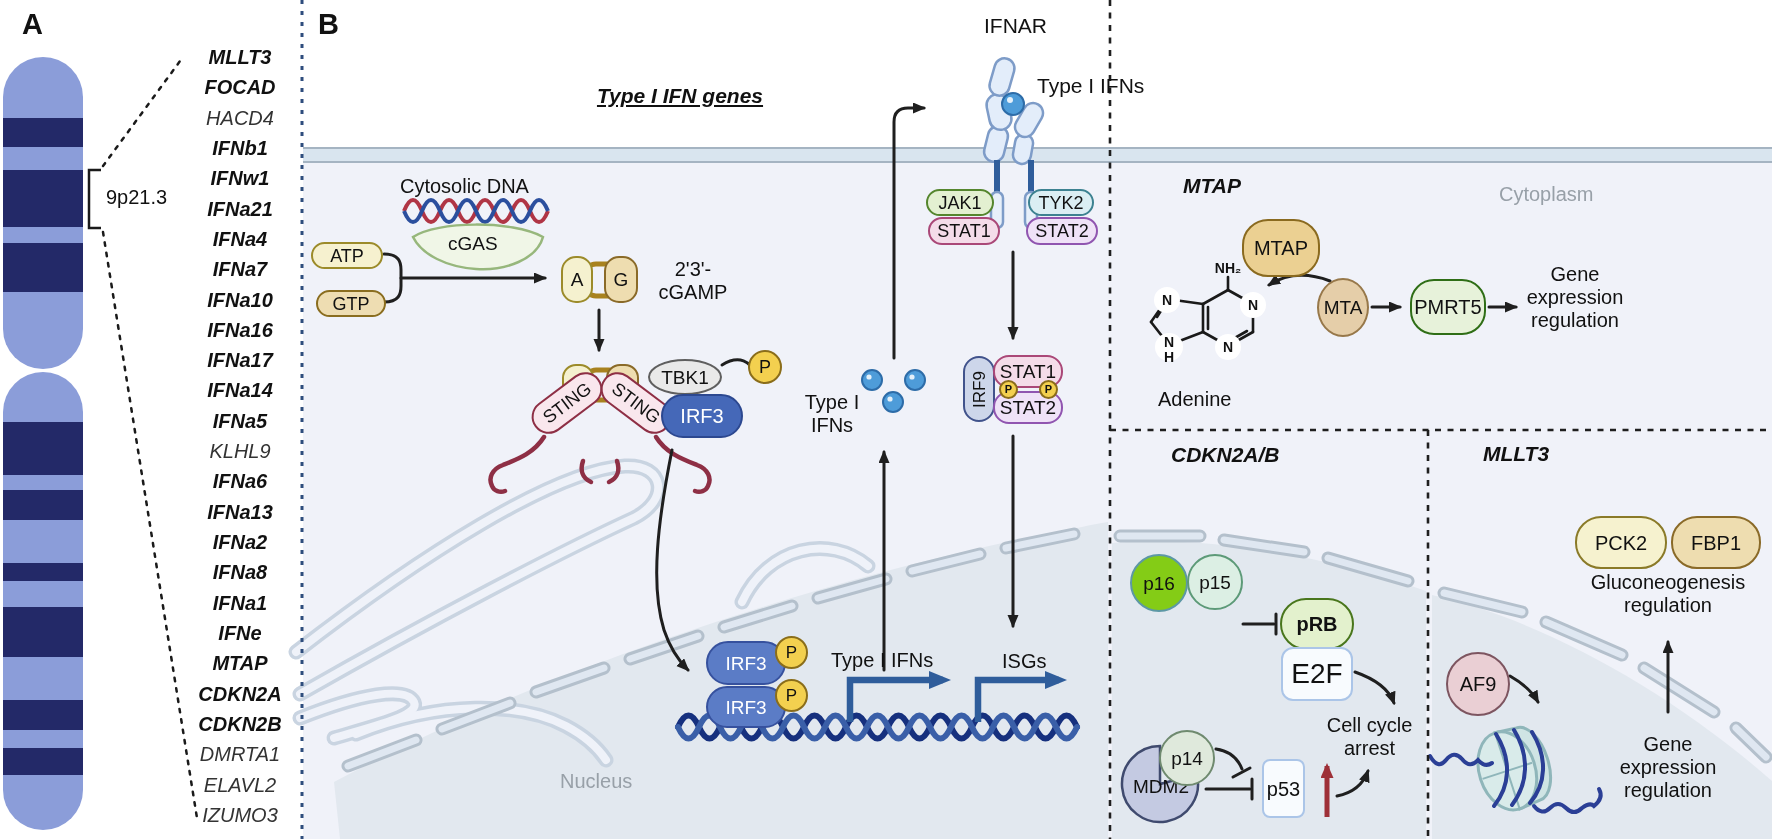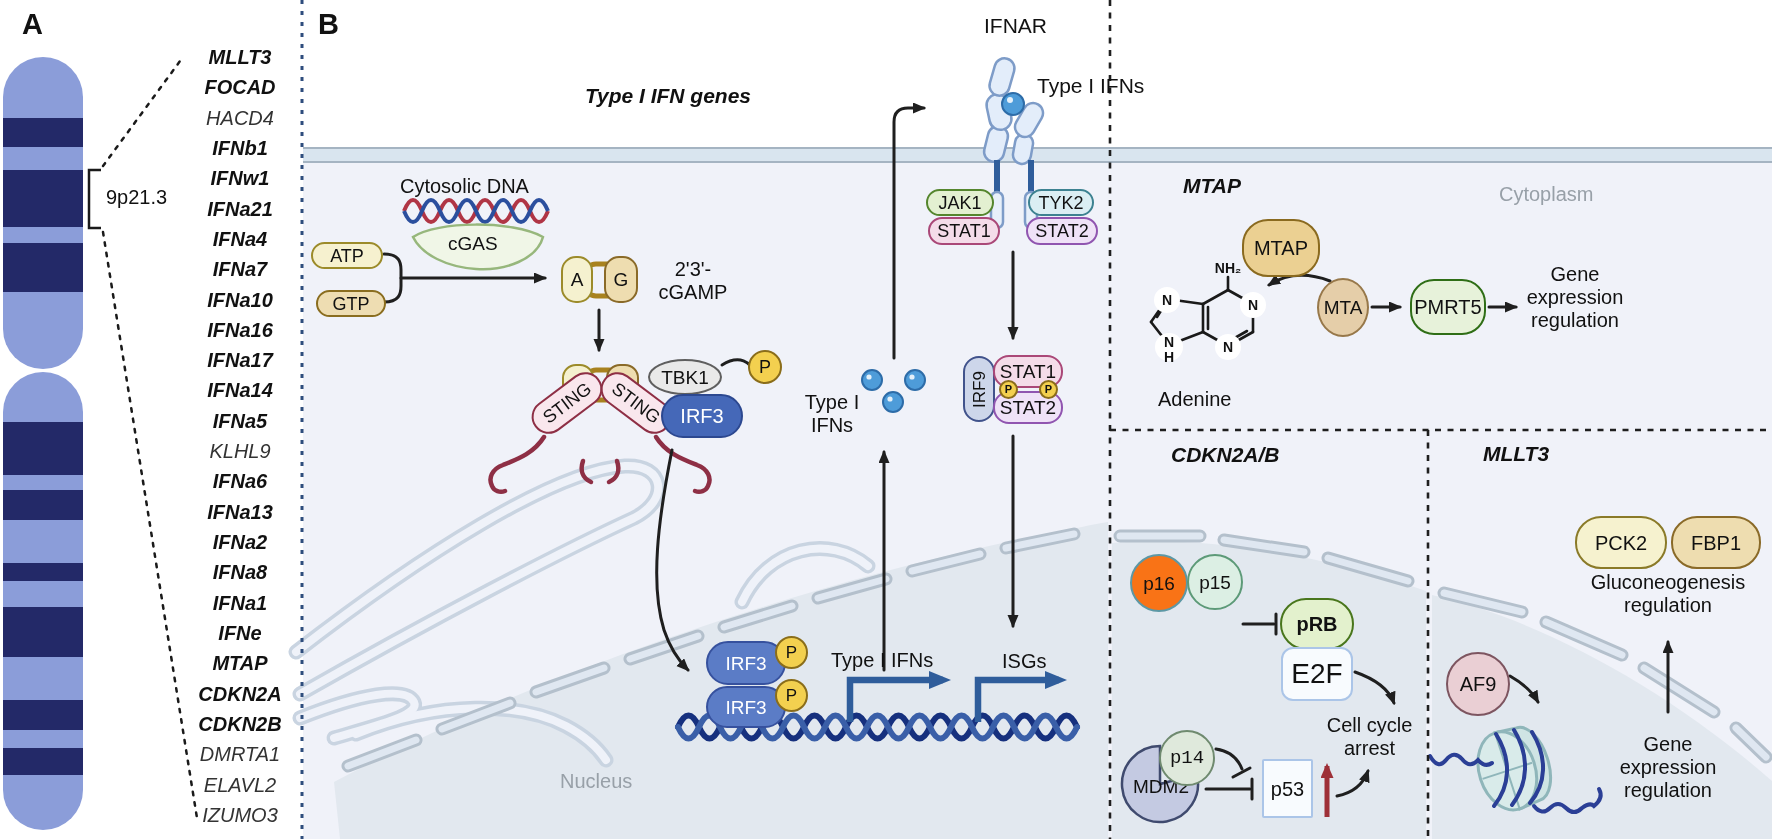--- a/index.html
+++ b/index.html
@@ -267,21 +267,21 @@
       <div class="gene">IFNe</div>
       <div class="gene">MTAP</div>
       <div class="gene">CDKN2A</div>
       <div class="gene">CDKN2B</div>
       <div class="gene reg">DMRTA1</div>
       <div class="gene reg">ELAVL2</div>
       <div class="gene reg">IZUMO3</div>
     </div>
 
   <div class="biglet" style="left:318px;top:8px;">B</div>
-  <div class="lbl ptitle ctr" style="left:568px;top:84px;width:200px;">Type I IFN genes</div>
+  <div class="lbl ptitle ctr" style="left:580px;top:84px;width:200px;text-decoration:underline;">Type I IFN genes</div>
   <div class="lbl" style="left:400px;top:175px;">Cytosolic DNA</div>
   <div class="lbl" style="left:448px;top:233px;font-size:19px;">cGAS</div>
 
   <div class="pill" style="left:311px;top:242px;width:72px;height:27px;background:#f6f1cf;border-color:#9c8b2a;font-size:18px;">ATP</div>
   <div class="pill" style="left:316px;top:290px;width:70px;height:27px;background:#eeddb2;border-color:#8a6d1f;font-size:18px;">GTP</div>
 
   <div class="pill" style="left:561px;top:256px;width:32px;height:47px;border-radius:15px;background:#f5f1cf;border-color:#9c8b2a;">A</div>
   <div class="pill" style="left:604px;top:256px;width:34px;height:47px;border-radius:15px;background:#eeddb0;border-color:#8a6a28;">G</div>
   <div class="lbl ctr" style="left:650px;top:258px;width:86px;">2'3'-
 cGAMP</div>
@@ -327,29 +327,29 @@
   <div class="lbl gray" style="left:1499px;top:183px;">Cytoplasm</div>
   <div class="pill" style="left:1242px;top:219px;width:78px;height:58px;border-radius:26px;background:#ebd092;border-color:#8a6a1f;font-size:20px;">MTAP</div>
   <div class="pill" style="left:1317px;top:278px;width:52px;height:59px;border-radius:50%;background:#e5cea9;border-color:#97784a;">MTA</div>
   <div class="pill" style="left:1410px;top:279px;width:76px;height:56px;border-radius:24px;background:#e7f2da;border-color:#2f6e16;font-size:20px;text-align:right;">PMRT5</div>
   <div class="lbl" style="left:1158px;top:388px;">Adenine</div>
   <div class="lbl ctr" style="left:1516px;top:263px;width:118px;">Gene
 expression
 regulation</div>
 
   <div class="lbl ptitle" style="left:1171px;top:443px;">CDKN2A/B</div>
-  <div class="pill" style="left:1130px;top:554px;width:58px;height:58px;border-radius:50%;background:#f97316;border-color:#5d98a5;border-width:2px;">p16</div>
+  <div class="pill" style="left:1130px;top:554px;width:58px;height:58px;border-radius:50%;background:#84cc16;border-color:#5d98a5;border-width:2px;">p16</div>
   <div class="pill" style="left:1187px;top:554px;width:56px;height:56px;border-radius:50%;background:#dcefe4;border-color:#5d9a78;border-width:2px;">p15</div>
   <div class="pill" style="left:1280px;top:598px;width:74px;height:52px;border-radius:26px;background:#e3f1cd;border-color:#49761c;font-size:20px;font-weight:bold;">pRB</div>
   <div class="pill rect" style="left:1281px;top:647px;width:72px;height:54px;background:#f8fbfe;border-color:#abc5e8;font-size:28px;">E2F</div>
   <div class="lbl ctr" style="left:1312px;top:714px;width:115px;">Cell cycle
 arrest</div>
   <div class="lbl ctr" style="left:1124px;top:776px;width:74px;font-size:19px;">MDM2</div>
-  <div class="pill" style="left:1159px;top:730px;width:56px;height:56px;border-radius:50%;background:#dfe9dc;border-color:#6f8a6f;border-width:2px;font-family:Liberation Mono, monospace;">p14</div>
-  <div class="pill" style="left:1262px;top:759px;width:51px;height:59px;border-radius:2px;background:#f8fbfe;border-color:#abc5e8;font-size:20px;">p53</div>
+  <div class="pill" style="left:1159px;top:730px;width:56px;height:56px;border-radius:50%;background:#dfe9dc;border-color:#6f8a6f;border-width:2px;">p14</div>
+  <div class="pill" style="left:1262px;top:759px;width:43px;height:59px;border-radius:8px;background:#f8fbfe;border-color:#abc5e8;font-size:20px;">p53</div>
 
   <div class="lbl ptitle" style="left:1483px;top:442px;">MLLT3</div>
   <div class="pill" style="left:1575px;top:516px;width:92px;height:53px;border-radius:26px;background:#f6f2cf;border-color:#8a7a28;font-size:20px;">PCK2</div>
   <div class="pill" style="left:1671px;top:516px;width:90px;height:53px;border-radius:26px;background:#eeddb0;border-color:#8a6a28;font-size:20px;">FBP1</div>
   <div class="lbl ctr" style="left:1568px;top:571px;width:200px;">Gluconeogenesis
 regulation</div>
   <div class="pill" style="left:1446px;top:652px;width:64px;height:64px;border-radius:50%;background:#eacfd4;border-color:#7d5560;font-size:20px;border-width:2px;">AF9</div>
   <div class="lbl ctr" style="left:1600px;top:733px;width:136px;">Gene
 expression
 regulation</div>

